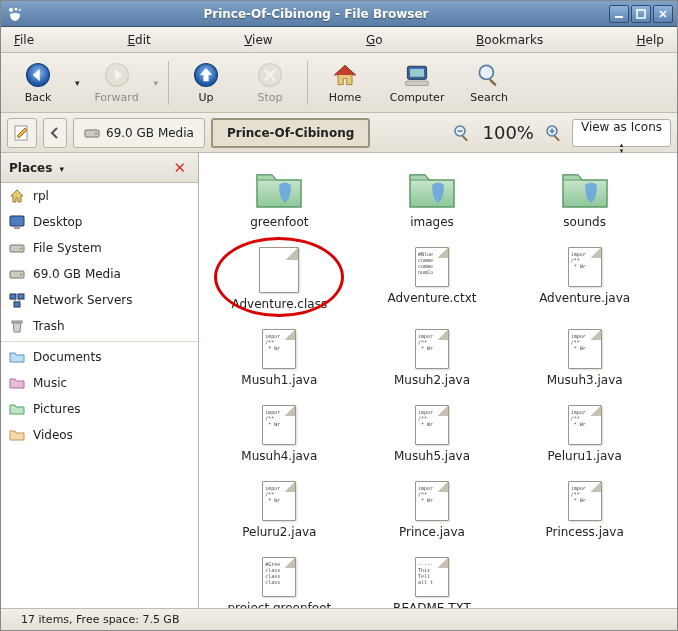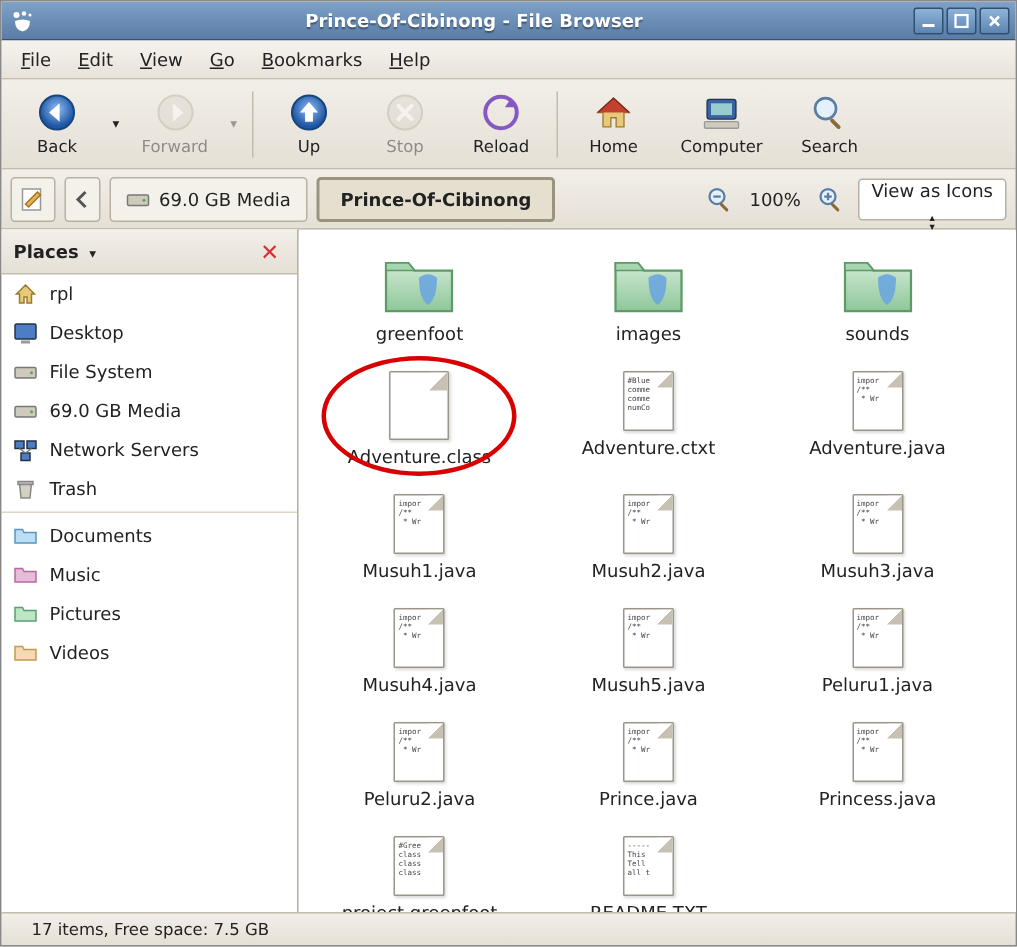--- a/index.html
+++ b/index.html
@@ -6,21 +6,21 @@
 body { width: 678px; height: 631px; background: #eeeae3; font-size: 12px; color: #222; overflow: hidden; border: 1px solid #888; display: flex; flex-direction: column; }
 
 
 .titlebar { height: 26px; background: linear-gradient(#7ea2c8, #5a7ca6); display: flex; align-items: center; border-bottom: 1px solid #3a5170; }
 .titlebar .gnome-icon { width:16px; height:16px; margin-left:6px; }
 .titlebar .title { flex: 1; text-align: center; color: #fff; font-weight: bold; font-size: 12px; text-shadow: 0 1px 1px rgba(0,0,0,.4); }
 .win-btns { display: flex; gap: 2px; padding-right: 4px; }
 .win-btn { width: 20px; height: 18px; background: linear-gradient(#8db3d7,#5d85b1); border: 1px solid #2f4f73; border-radius: 2px; display:flex;align-items:center;justify-content:center; color:#fff; font-size:10px; cursor:pointer; }
 
 
-.menubar { height: 26px; display:flex; align-items:center; gap:4px; padding:0 6px; background: linear-gradient(#f6f3ee,#e7e2da); border-bottom:1px solid #c2bbae; }
+.menubar { height: 26px; display:flex; align-items:center; gap:4px; padding:0 6px; background: linear-gradient(#f6f3ee,#e7e2da); border-bottom:1px solid #c2bbae;justify-content:space-between; }
 .menu-item { padding: 3px 7px; cursor:pointer; }
 .menu-item .ul { text-decoration: underline; }
 
 
 .toolbar { height: 60px; display:flex; align-items:center; padding:0 6px; background: linear-gradient(#f2efe9,#e5e0d6); border-bottom:1px solid #c2bbae; gap: 2px;}
 .tb-btn { width: 62px; display:flex; flex-direction:column; align-items:center; justify-content:center; gap:2px; padding:4px 0; border-radius:3px; cursor:pointer; }
 .tb-btn.wide { width: 78px;}
 .tb-btn .lbl { font-size:11px; }
 .tb-btn.disabled { opacity: .45; cursor:default;}
 .tb-sep { width:1px; height:44px; background:#c2bbae; margin:0 4px; }
@@ -28,21 +28,21 @@
 
 
 .locbar { height: 40px; display:flex; align-items:center; padding:0 6px; gap:6px; background: linear-gradient(#f2efe9,#e5e0d6); border-bottom:1px solid #c2bbae; }
 .loc-togglebtn { width:30px; height:30px; border:1px solid #b8b1a3; background:#f3f1ea; border-radius:3px; display:flex;align-items:center;justify-content:center; cursor:pointer;}
 .loc-chevbtn { width:24px; height:30px; border:1px solid #b8b1a3; background:#f3f1ea; border-radius:3px; display:flex;align-items:center;justify-content:center; cursor:pointer;}
 .loc-chip { height:30px; padding:0 10px; display:flex; align-items:center; gap:6px; border:1px solid #b8b1a3; border-radius:3px; background:#f3f1ea; cursor:pointer; font-size:12px; }
 .loc-chip.active { border:2px solid #9a947f; background:#e4dfcf; font-weight:bold; padding:0 14px;}
 .loc-flex { flex:1; }
 .zoom-area { display:flex; align-items:center; gap:4px; }
 .zoom-btn { width:24px; height:24px; display:flex;align-items:center;justify-content:center; cursor:pointer;}
-.zoom-pct { font-size:12px; padding:0 4px;}
+.zoom-pct { font-size:18px; padding:0 4px;}
 .viewmode { height:28px; border:1px solid #b8b1a3; border-radius:3px; background:#fff; display:flex; align-items:center; padding:0 8px; gap:8px; cursor:pointer;flex-direction:column;}
 .viewmode .spin { display:flex; flex-direction:column; font-size:7px; line-height:6px;}
 
 
 .mainpane { flex:1; display:flex; min-height:0; }
 
 
 .sidebar { width: 198px; border-right: 1px solid #b8b1a3; display:flex; flex-direction:column; background:#fff; }
 .side-header { height:30px; display:flex; align-items:center; padding:0 8px; background:linear-gradient(#f2efe9,#e5e0d6); border-bottom:1px solid #c2bbae; }
 .side-header .title { font-weight:bold; flex:1; font-size:12px;}
@@ -148,27 +148,20 @@
       </svg>
     <span class="lbl">Up</span>
   </div>
   <div class="tb-btn disabled">
     <svg class="icon32" viewBox="0 0 32 32">
         <circle cx="16" cy="16" r="13" fill="#dcd7cc" stroke="#b5ae9f" stroke-width="1.5"></circle>
         <path d="M11 11 L21 21 M21 11 L11 21" stroke="#fff" stroke-width="3" stroke-linecap="round"></path>
       </svg>
     <span class="lbl">Stop</span>
   </div>
-  <div class="tb-btn">
-    <svg class="icon32" viewBox="0 0 32 32">
-        <circle cx="16" cy="16" r="12" fill="none" stroke="#8658c3" stroke-width="3"></circle>
-        <path d="M23 6 L27 12 L19 12 Z" fill="#8658c3"></path>
-      </svg>
-    <span class="lbl">Reload</span>
-  </div>
   <div class="tb-sep"></div>
   <div class="tb-btn">
     <svg class="icon32" viewBox="0 0 32 32">
         <path d="M4 16 L16 5 L28 16 L24 16 L24 27 L18 27 L18 20 L14 20 L14 27 L8 27 L8 16 Z" fill="#e8c97a" stroke="#9a7a2e" stroke-width="1"></path>
         <path d="M4 16 L16 5 L28 16" fill="#c3402e" stroke="#7d2518"></path>
       </svg>
     <span class="lbl">Home</span>
   </div>
   <div class="tb-btn wide">
     <svg class="icon32" viewBox="0 0 32 32">

